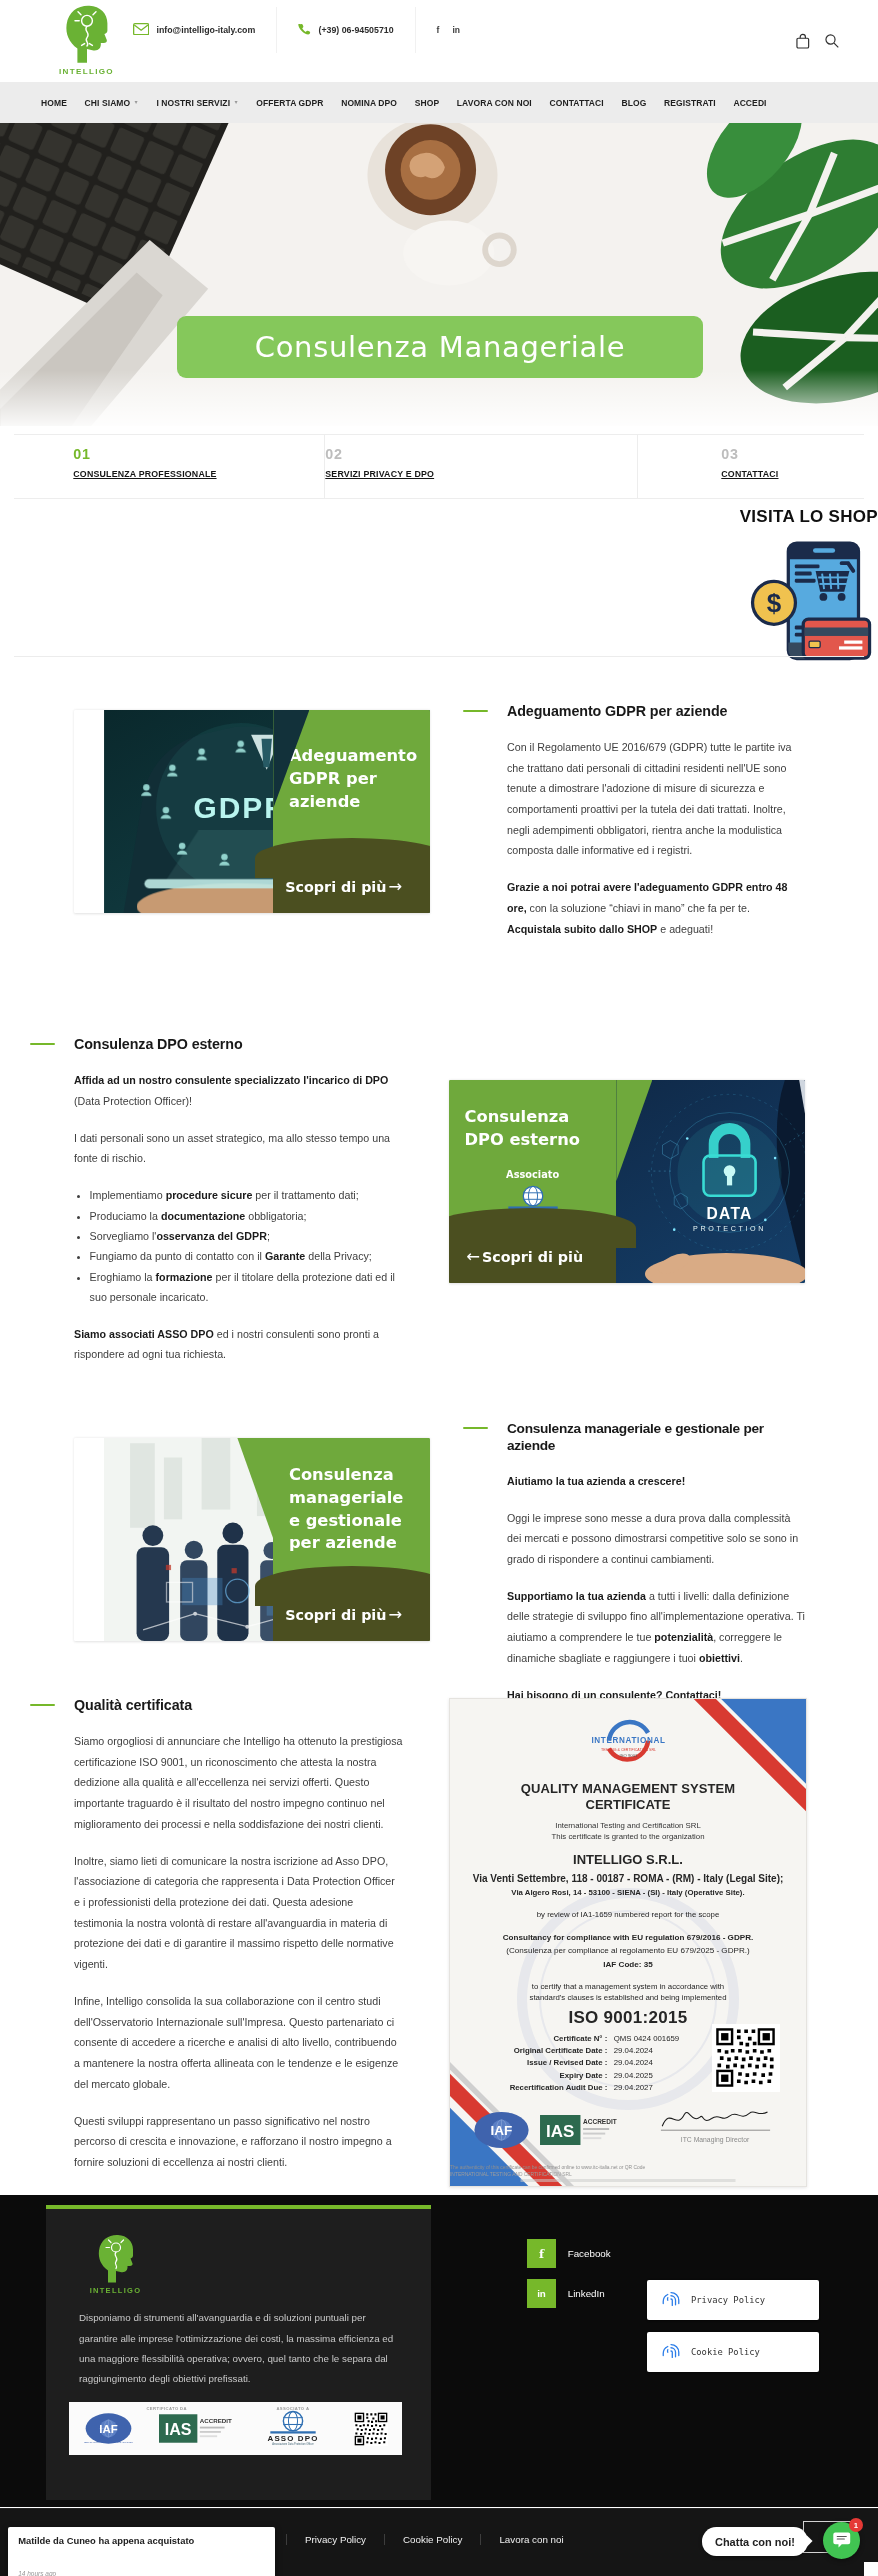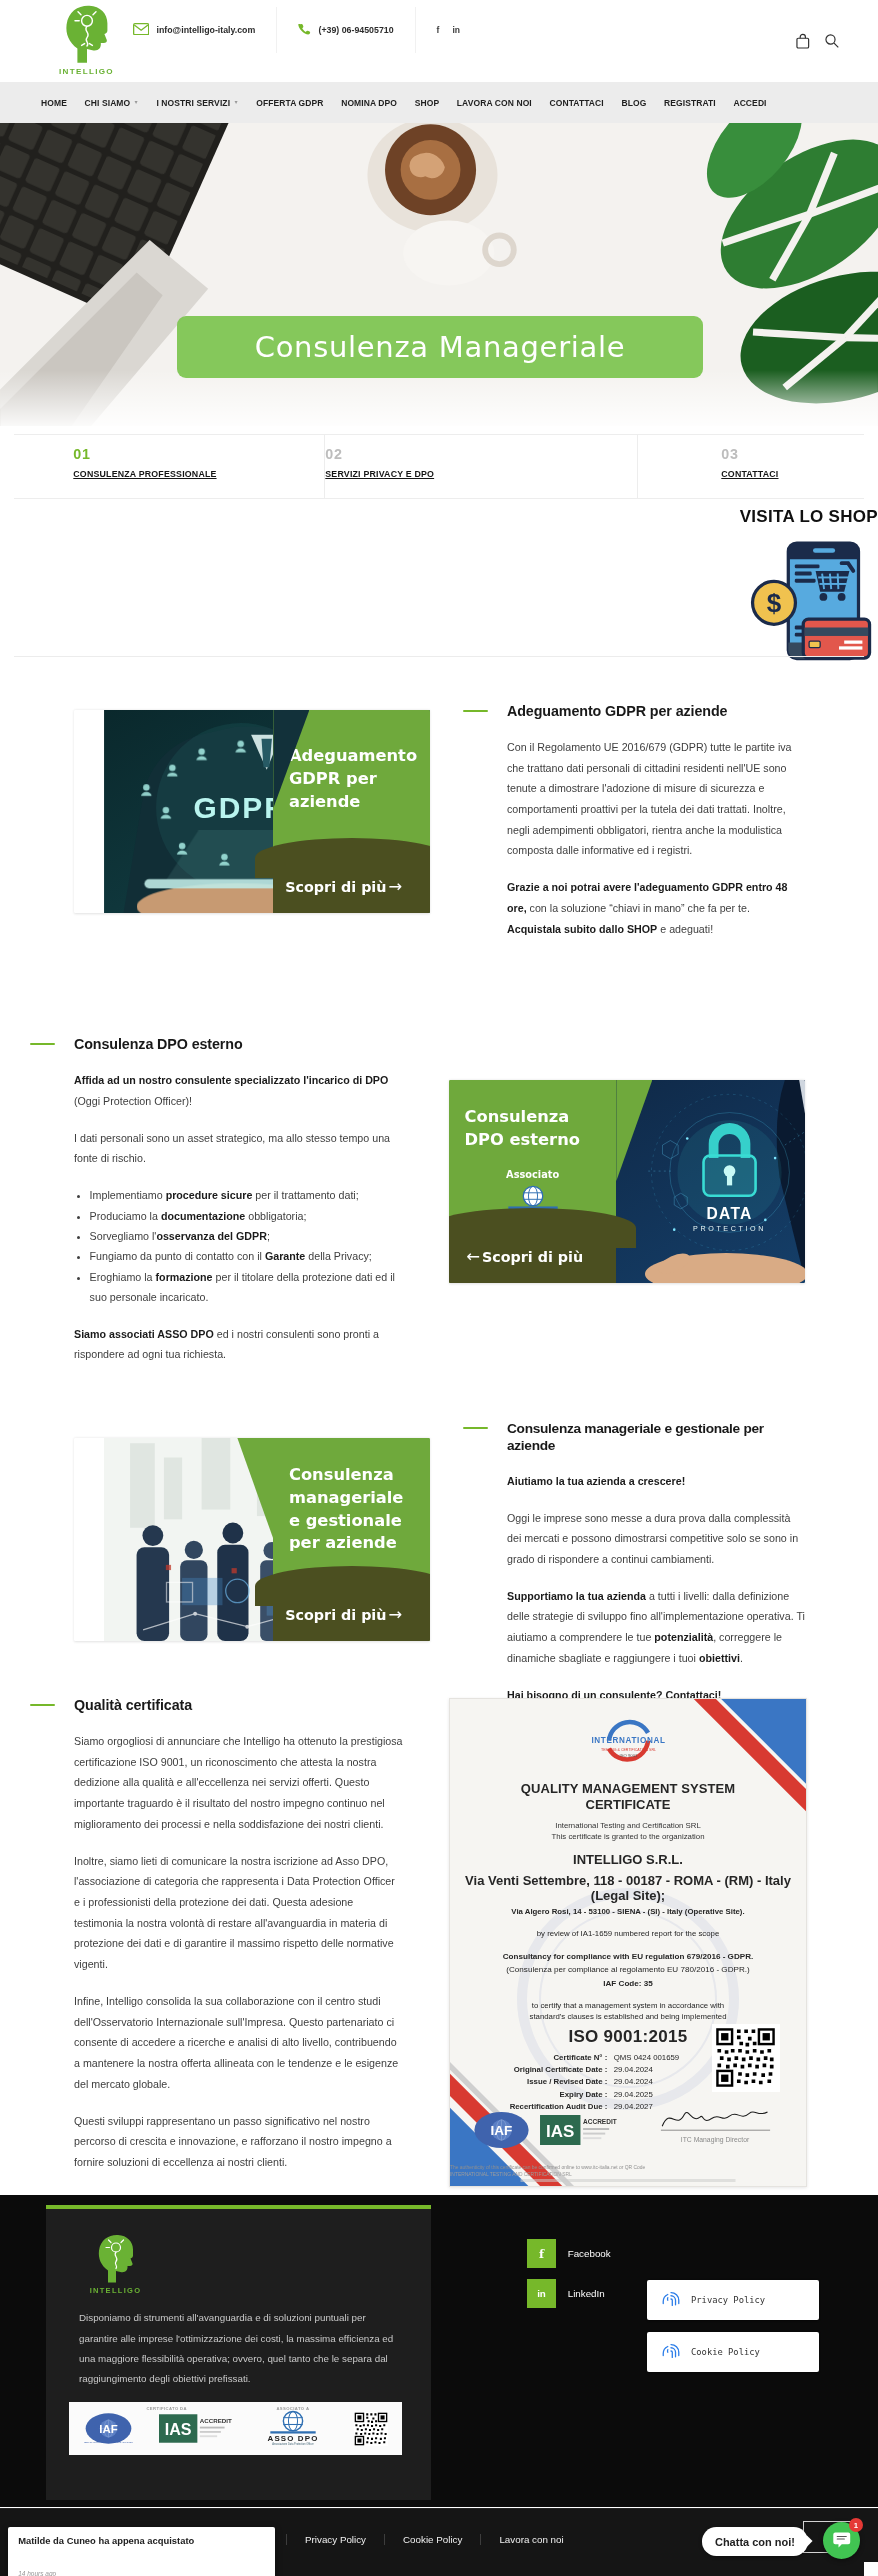--- a/index.html
+++ b/index.html
@@ -77,21 +77,21 @@
   .cert-rib{position:absolute;pointer-events:none;}
   .cert-c{position:relative;height:100%;text-align:center;color:#262626;z-index:2;}
   .seal{position:absolute;left:50%;top:189px;transform:translateX(-50%);width:202px;height:202px;border:10.4px solid rgba(95,115,185,.10);border-radius:50%;z-index:1;}
   .seal::after{content:"";position:absolute;inset:11.7px;border:2px solid rgba(95,115,185,.10);border-radius:50%;}
   .cert-logo{margin-top:17px;}
   .cert-t1{font-size:13px;font-weight:800;margin-top:6.5px;letter-spacing:0.1px;}
   .cert-t2{font-size:13px;font-weight:800;margin-top:1.3px;}
   .cert-s{font-size:7.8px;margin-top:9px;color:#333;}
   .cert-s2{font-size:7.8px;margin-top:2.6px;color:#333;}
   .cert-org{font-size:13px;font-weight:800;margin-top:10.4px;}
-  .cert-addr{font-size:13px;font-weight:bold;margin-top:6.5px;}
+  .cert-addr{font-size:10px;font-weight:bold;margin-top:6.5px;}
   .cert-addr2{font-size:7.8px;font-weight:bold;margin-top:3.9px;}
   .cert-rev{font-size:7.8px;margin-top:13px;}
   .cert-scope{font-size:8.1px;font-weight:800;margin-top:14.3px;}
   .cert-scope2{font-size:8.1px;margin-top:3.3px;}
   .cert-iaf{font-size:8.1px;font-weight:800;margin-top:5.2px;}
   .cert-cert{font-size:7.8px;margin-top:13px;}
   .cert-cert2{font-size:7.8px;margin-top:2px;}
   .cert-iso{font-size:17px;font-weight:800;margin-top:6.5px;letter-spacing:0.3px;}
   .cert-details{margin-top:5.2px;transform:translateX(-34px);}
   .drow{display:flex;justify-content:center;gap:6.5px;font-size:7.8px;margin-top:3.3px;}
@@ -365,21 +365,21 @@
     </div>
   </div>
   <div class="txt" style="left:507px;top:703px;width:298px;">
     <div class="heading"><span class="dash"></span><span>Adeguamento GDPR per aziende</span></div>
     <p><span>Con il Regolamento UE 2016/679 (GDPR) tutte le partite iva che trattano dati personali di cittadini residenti nell'UE sono tenute a dimostrare l'adozione di misure di sicurezza e comportamenti proattivi per la tutela dei dati trattati. Inoltre, negli adempimenti obbligatori, rientra anche la modulistica composta dalle informative ed i registri.</span></p>
     <p><b>Grazie a noi potrai avere l'adeguamento GDPR entro 48 ore,</b><span> con la soluzione “chiavi in mano” che fa per te.</span><br><b>Acquistala subito dallo SHOP</b><span> e adeguati!</span></p>
   </div>
 
   <div class="txt" style="left:74px;top:1036px;width:329px;">
     <div class="heading"><span class="dash"></span><span>Consulenza DPO esterno</span></div>
-    <p><b>Affida ad un nostro consulente specializzato l'incarico di DPO</b><span> (Oggi Protection Officer)!</span></p>
+    <p><b>Affida ad un nostro consulente specializzato l'incarico di DPO</b><span> (Data Protection Officer)!</span></p>
     <p><span>I dati personali sono un asset strategico, ma allo stesso tempo una fonte di rischio.</span></p>
     <ul>
       <li><span>Implementiamo </span><b>procedure sicure</b><span> per il trattamento dati;</span></li>
       <li><span>Produciamo la </span><b>documentazione</b><span> obbligatoria;</span></li>
       <li><span>Sorvegliamo l'</span><b>osservanza del GDPR</b><span>;</span></li>
       <li><span>Fungiamo da punto di contatto con il </span><b>Garante</b><span> della Privacy;</span></li>
       <li><span>Eroghiamo la </span><b>formazione</b><span> per il titolare della protezione dati ed il suo personale incaricato.</span></li>
     </ul>
     <p><b>Siamo associati ASSO DPO</b><span> ed i nostri consulenti sono pronti a rispondere ad ogni tua richiesta.</span></p>
   </div>
@@ -528,21 +528,21 @@
       </svg>
       <div class="cert-t1">QUALITY MANAGEMENT SYSTEM</div>
       <div class="cert-t2">CERTIFICATE</div>
       <div class="cert-s">International Testing and Certification SRL</div>
       <div class="cert-s2">This certificate is granted to the organization</div>
       <div class="cert-org">INTELLIGO S.R.L.</div>
       <div class="cert-addr">Via Venti Settembre, 118 - 00187 - ROMA - (RM) - Italy (Legal Site);</div>
       <div class="cert-addr2">Via Algero Rosi, 14 - 53100 - SIENA - (SI) - Italy (Operative Site).</div>
       <div class="cert-rev">by review of IA1-1659 numbered report  for the scope</div>
       <div class="cert-scope">Consultancy for compliance with EU regulation 679/2016 - GDPR.</div>
-      <div class="cert-scope2">(Consulenza per compliance al regolamento EU 780/2016 - GDPR.)</div>
+      <div class="cert-scope2">(Consulenza per compliance al regolamento EU 679/2025 - GDPR.)</div>
       <div class="cert-iaf">IAF Code:  35</div>
       <div class="cert-cert">to certify that a management system in accordance with</div>
       <div class="cert-cert2">standard's clauses is established and being implemented</div>
       <div class="cert-iso">ISO 9001:2015</div>
       <div class="cert-details">
         <div class="drow">
             <span class="dl">Certificate N° :</span>
             <span class="dv">QMS 0424 001659</span>
           </div>
         <div class="drow">

